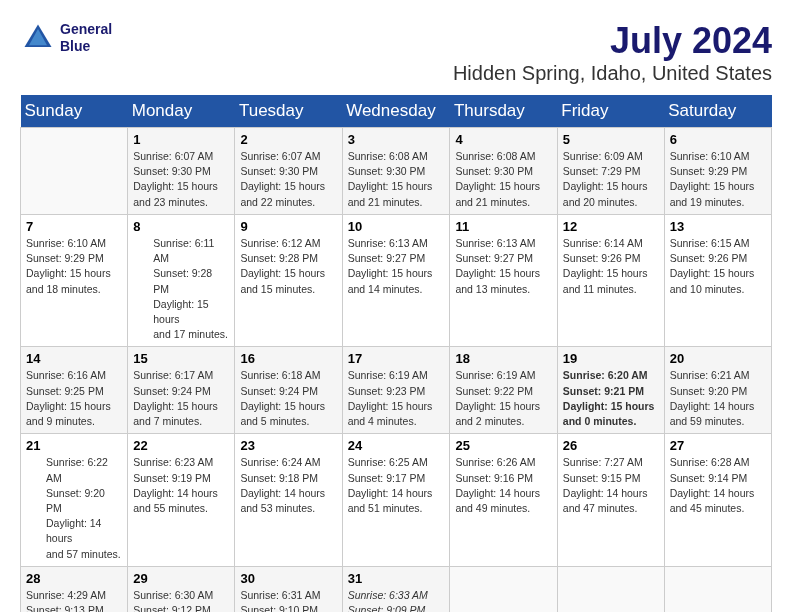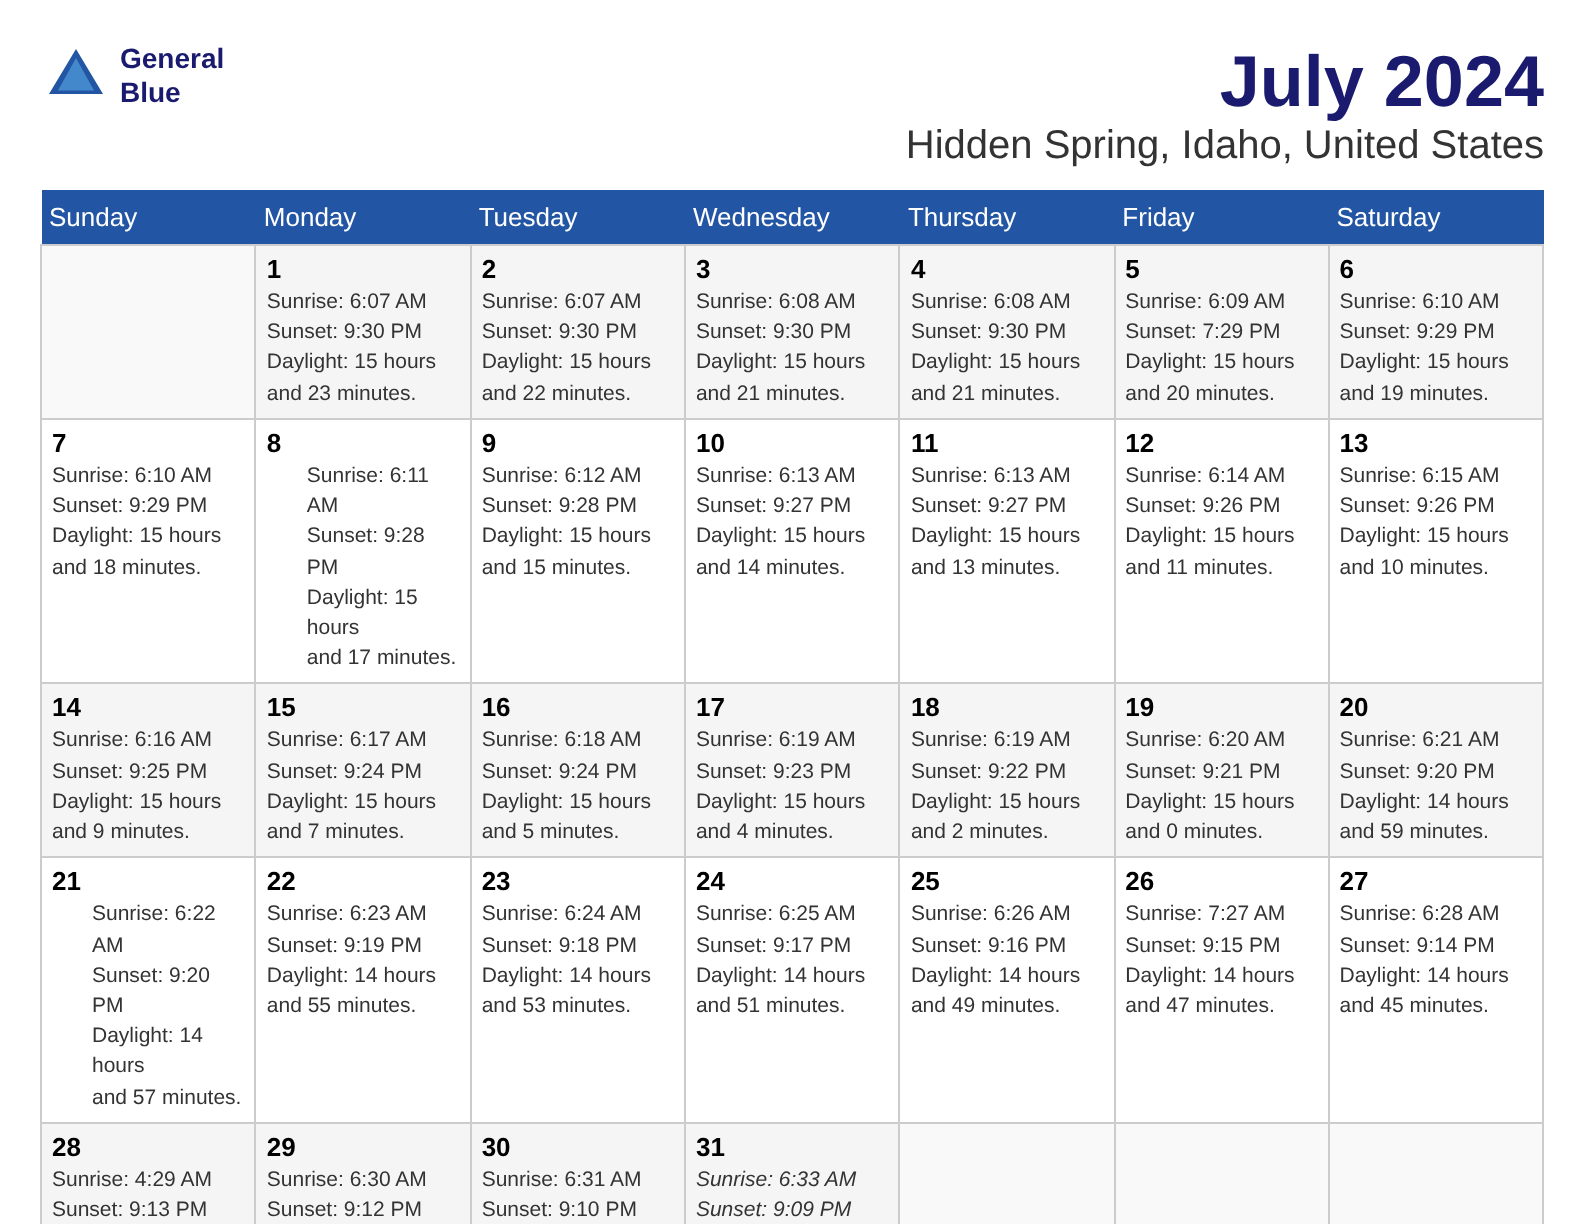--- a/index.html
+++ b/index.html
@@ -47,21 +47,21 @@
     table {
       width: 100%;
       border-collapse: collapse;
       font-size: 11px;
     }
     thead tr th {
       background-color: #2255a4;
       color: #fff;
       padding: 6px 4px;
       text-align: left;
-      font-size: 13px;
+      font-size: 17px;
       font-weight: normal;
     }
     tbody tr td {
       border: 1px solid #ccc;
       vertical-align: top;
       padding: 4px 5px;
       min-height: 70px;
       width: 108px;
     }
     .day-number {
@@ -246,21 +246,21 @@
         </td>
         <td>
           <span class="day-number">18</span>
           <div class="day-info" style="white-space: pre-line;">Sunrise: 6:19 AM
 Sunset: 9:22 PM
 Daylight: 15 hours
 and 2 minutes.</div>
         </td>
         <td>
           <span class="day-number">19</span>
-          <div class="day-info" style="white-space: pre-line;">Sunrise: 6:20 AM
+          <div class="day-info" style="white-space: pre-line; font-weight: bold;">Sunrise: 6:20 AM
 Sunset: 9:21 PM
 Daylight: 15 hours
 and 0 minutes.</div>
         </td>
         <td>
           <span class="day-number">20</span>
           <div class="day-info" style="white-space: pre-line;">Sunrise: 6:21 AM
 Sunset: 9:20 PM
 Daylight: 14 hours
 and 59 minutes.</div>

